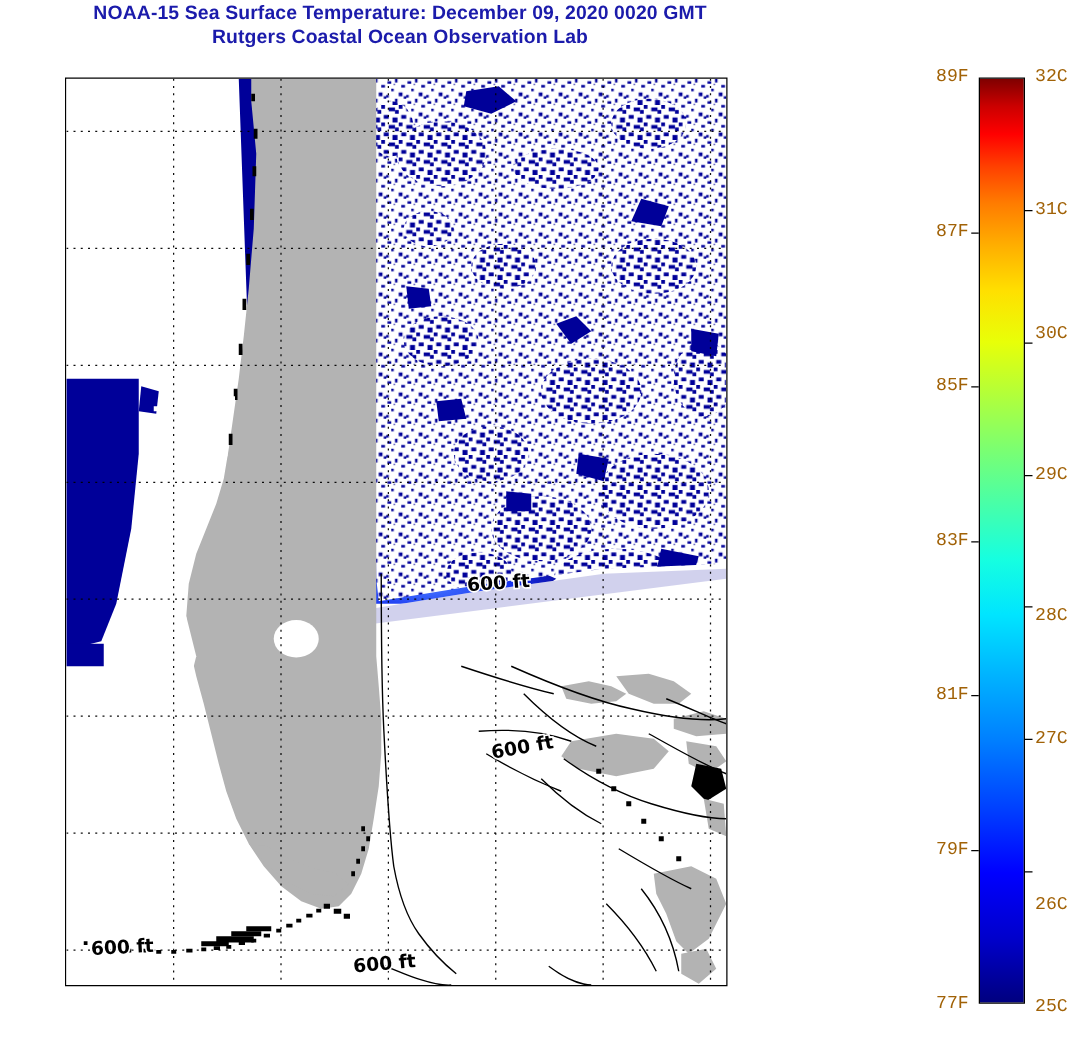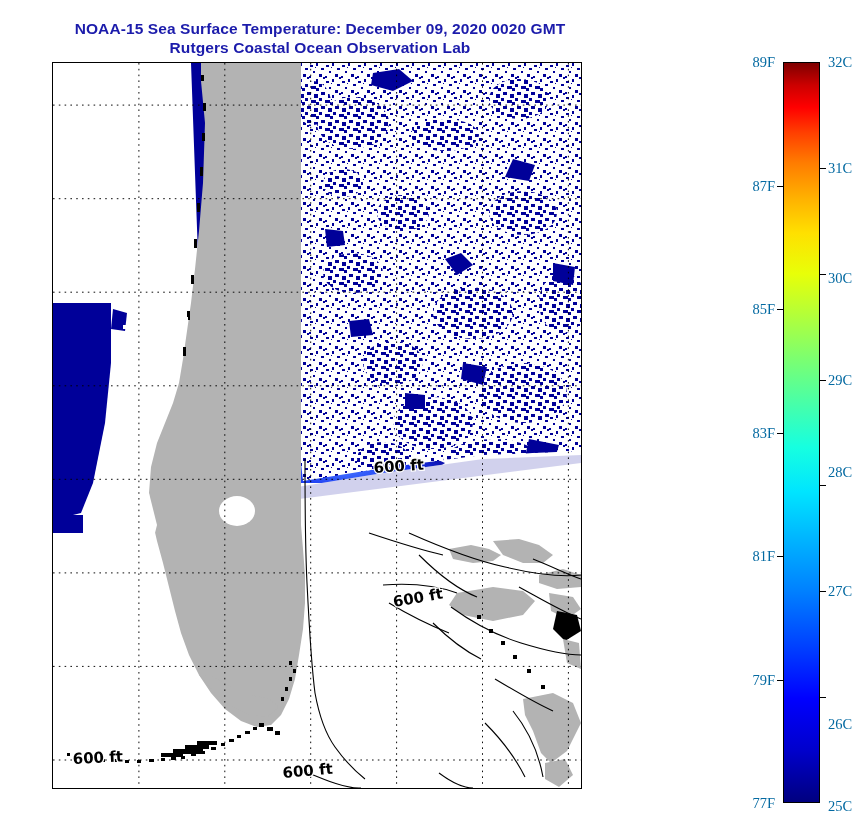--- a/index.html
+++ b/index.html
@@ -10,21 +10,21 @@
 
   
   #title-block{
     position:absolute;left:0;top:2px;width:640px;text-align:center;
     line-height:1.22;
   }
   #title-block div{
     color:#1b1bab;font-weight:bold;font-size:15.5px;letter-spacing:.1px;
     white-space:nowrap;
   }
-  #title-line1{text-align:center;margin-top:18px;}
+  #title-line1{text-align:center;}
   #title-line2{}
 
   
   #map-frame{
     position:absolute;left:52px;top:62px;width:528px;height:725px;
     border:1px solid #000;box-sizing:content-box;background:#fff;
     overflow:hidden;
   }
   #map-inner{position:absolute;inset:0;overflow:hidden;}
   #map-svg{position:absolute;left:0;top:0;}
@@ -61,22 +61,22 @@
       #ff7c00 86.5%,
       #ff4000 90.5%,
       #ff0000 94%,
       #cc0000 97%,
       #7f0000 100%);
   }
   .cb-tick{position:absolute;background:#000;height:1px;width:6px;}
   .cb-tick.left{left:-6px;}
   .cb-tick.right{left:37px;}
   .cb-label{
-    position:absolute;font-size:14.5px;color:#0369a1;
-    font-family:Liberation Serif, serif;white-space:nowrap;
+    position:absolute;font-size:14.5px;color:#a16207;
+    font-family:Liberation Mono, monospace;white-space:nowrap;
     transform:translateY(-50%);
   }
   .cb-label.f{right:calc(100% + 8px);text-align:right;}
   .cb-label.c{left:45px;}
 
   
   .contour-label{
     font-family:"DejaVu Sans", sans-serif;font-weight:bold;
     font-size:15px;fill:#000;
   }
@@ -436,25 +436,25 @@
   <div id="xaxis-labels"></div>
 </div>
 
 <div id="colorbar-group">
   <div id="colorbar"></div>
   <div id="cb-marks">
       <div class="cb-label c" style="top: 0px;">32C</div>
       <div class="cb-tick right" style="top: 105.857px;"></div>
       <div class="cb-label c" style="top: 105.857px;">31C</div>
       <div class="cb-tick right" style="top: 211.714px;"></div>
-      <div class="cb-label c" style="top: 216px;">30C</div>
+      <div class="cb-label c" style="top: 205px;">30C</div>
       <div class="cb-tick right" style="top: 317.571px;"></div>
       <div class="cb-label c" style="top: 317.571px;">29C</div>
       <div class="cb-tick right" style="top: 423.429px;"></div>
-      <div class="cb-label c" style="top: 410px;">28C</div>
+      <div class="cb-label c" style="top: 431px;">28C</div>
       <div class="cb-tick right" style="top: 529.286px;"></div>
       <div class="cb-label c" style="top: 529.286px;">27C</div>
       <div class="cb-tick right" style="top: 635.143px;"></div>
       <div class="cb-label c" style="top: 662px;">26C</div>
       <div class="cb-label c" style="top: 744px;">25C</div>
       <div class="cb-label f" style="top: 0px;">89F</div>
       <div class="cb-tick left" style="top: 123.5px;"></div>
       <div class="cb-label f" style="top: 123.5px;">87F</div>
       <div class="cb-tick left" style="top: 247px;"></div>
       <div class="cb-label f" style="top: 247px;">85F</div>

